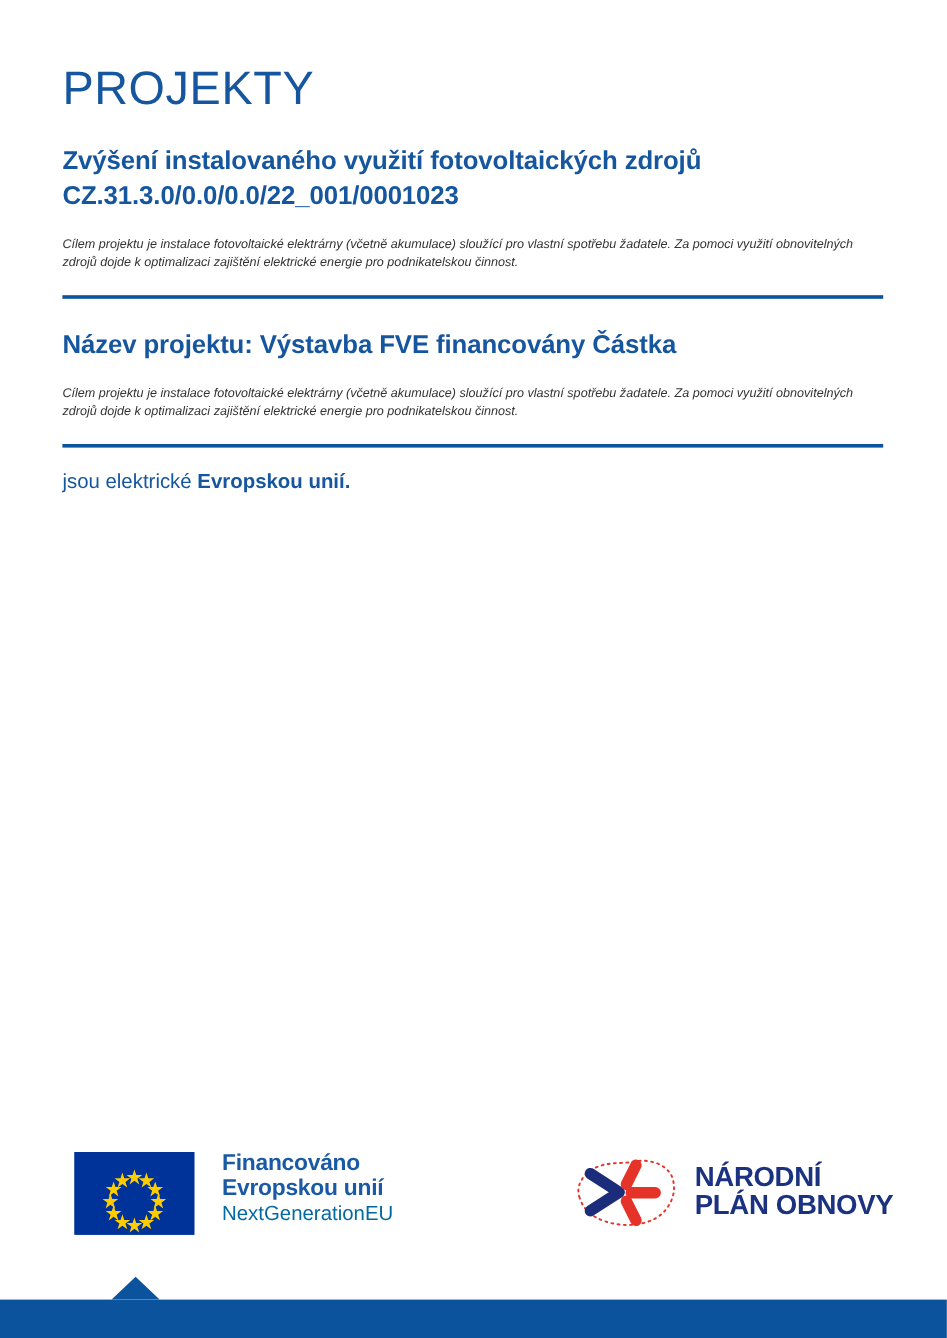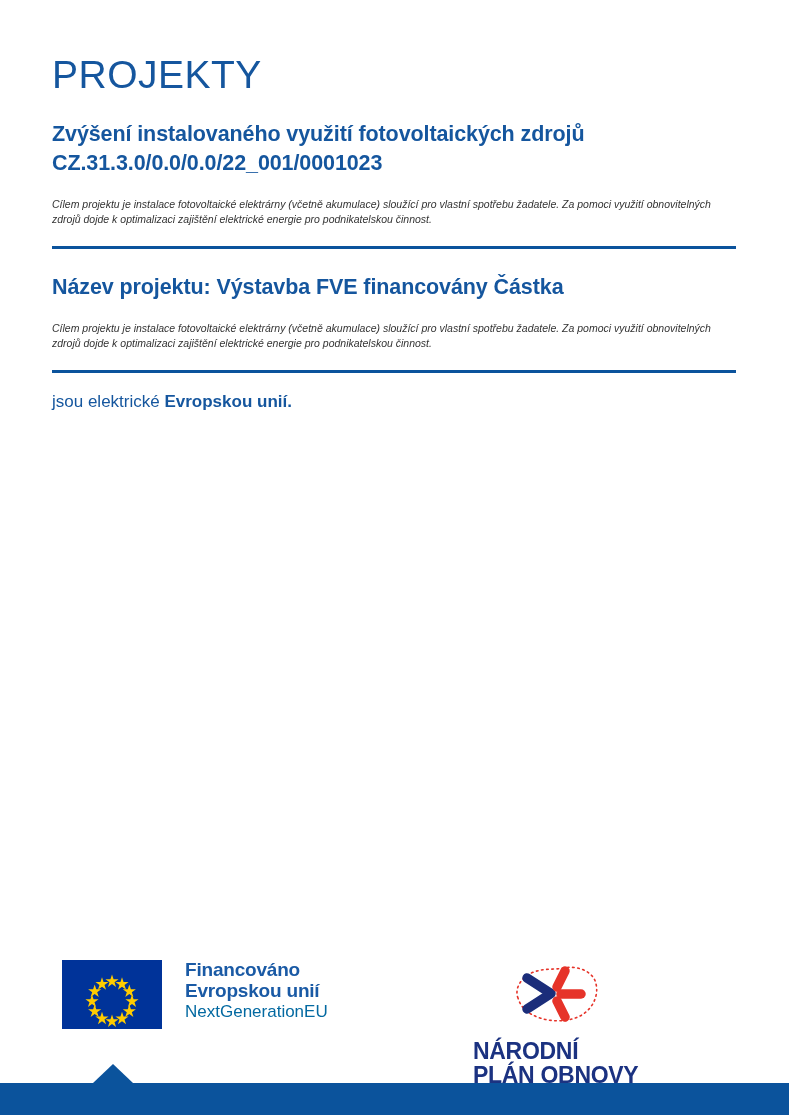--- a/index.html
+++ b/index.html
@@ -139,21 +139,20 @@
     white-space: nowrap;
   }
 
   .npo-logo {
     position: absolute;
     left: 473px;
     top: 10px;
     display: flex;
     align-items: center;
     gap: 10px;
-    flex-direction: column;
   }
   .npo-mark {
     width: 96px;
     height: 72px;
     flex: none;
   }
   .npo-text {
     line-height: 1.04;
     padding-bottom: 2px;
   }

